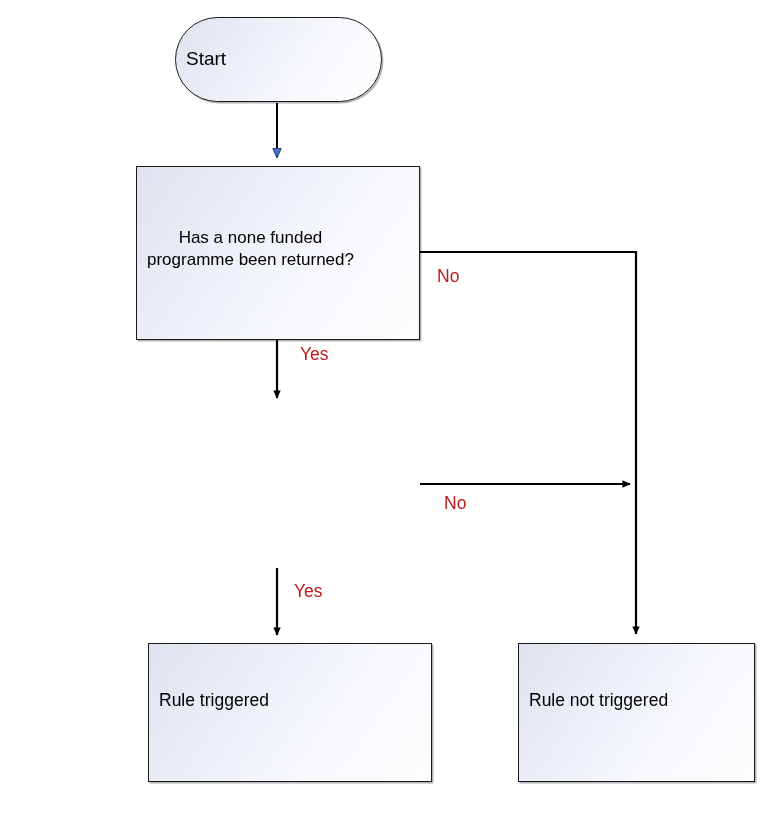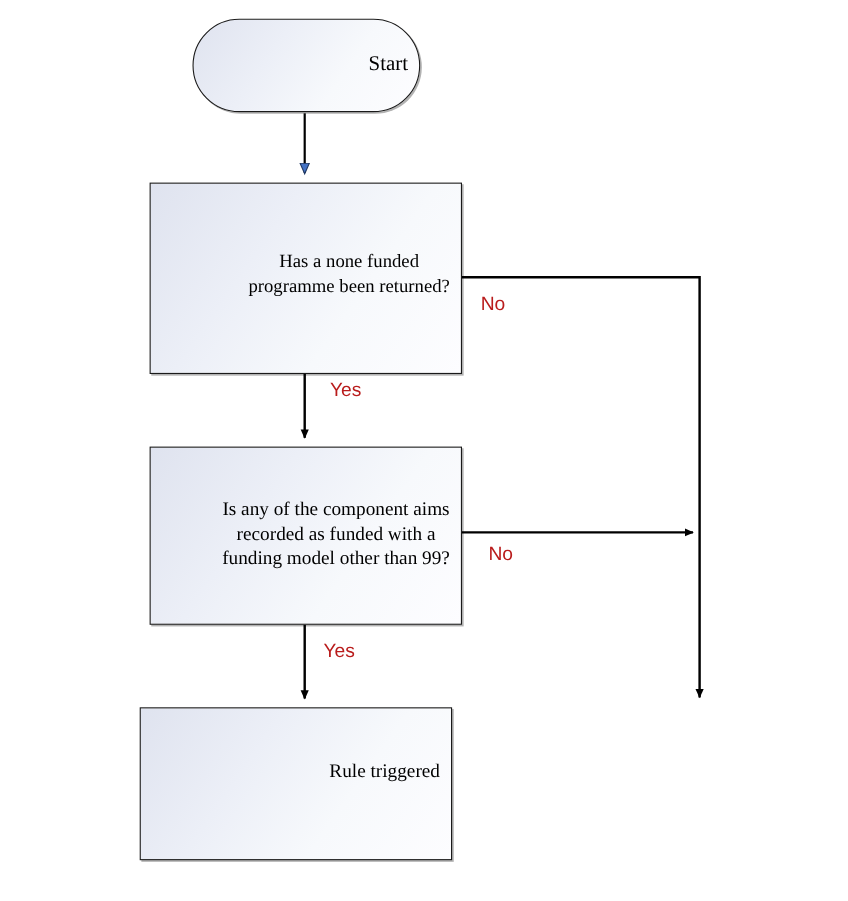--- a/index.html
+++ b/index.html
@@ -25,27 +25,26 @@
     top: 0;
     width: 771px;
     height: 819px;
     overflow: visible;
   }
   .node {
     position: absolute;
     box-sizing: border-box;
     display: flex;
     align-items: center;
-    justify-content: flex-end;
+    justify-content: flex-start;
     text-align: center;
     color: #000000;
     border: 1.3px solid #1a1a1a;
     background: linear-gradient(125deg, #dfe3ef 0%, #eceff7 35%, #f7f9fc 65%, #fdfdff 100%);
     box-shadow: 1.5px 1.5px 0 rgba(0,0,0,0.30);
-    font-family: Liberation Serif, serif;
   }
   .node .label {
     line-height: 1.28;
     padding: 0 10px;
     white-space: pre-line;
   }
   #node-start {
     left: 175px;
     top: 17px;
     width: 207px;
@@ -69,21 +68,21 @@
     top: 406px;
     width: 284px;
     height: 162px;
     font-size: 17.5px;
   }
   #node-decision-2 .label {
     position: relative;
     top: -2px;
   }
   #node-rule-triggered {
-    left: 127px;
+    left: 148px;
     top: 643px;
     width: 284px;
     height: 139px;
     font-size: 17.5px;
   }
   #node-rule-triggered .label {
     position: relative;
     top: -12px;
   }
   #node-rule-not-triggered {
@@ -136,29 +135,27 @@
 
   <div class="node" id="node-start">
     <span class="label">Start</span>
   </div>
 
   <div class="node" id="node-decision-1">
     <span class="label">Has a none funded
 programme been returned?</span>
   </div>
 
-  <div class="node" id="node-decision-2">
-    <span class="label">Is any of the component aims
-recorded as funded with a
-funding model other than 99?</span>
-  </div>
 
   <div class="node" id="node-rule-triggered">
     <span class="label">Rule triggered</span>
   </div>
 
+  <div class="node" id="node-rule-not-triggered">
+    <span class="label">Rule not triggered</span>
+  </div>
 
   <div class="edge-label" id="edge-label-no-1">No</div>
   <div class="edge-label" id="edge-label-yes-1">Yes</div>
   <div class="edge-label" id="edge-label-no-2">No</div>
   <div class="edge-label" id="edge-label-yes-2">Yes</div>
 
 </div>
 
 </body></html>

